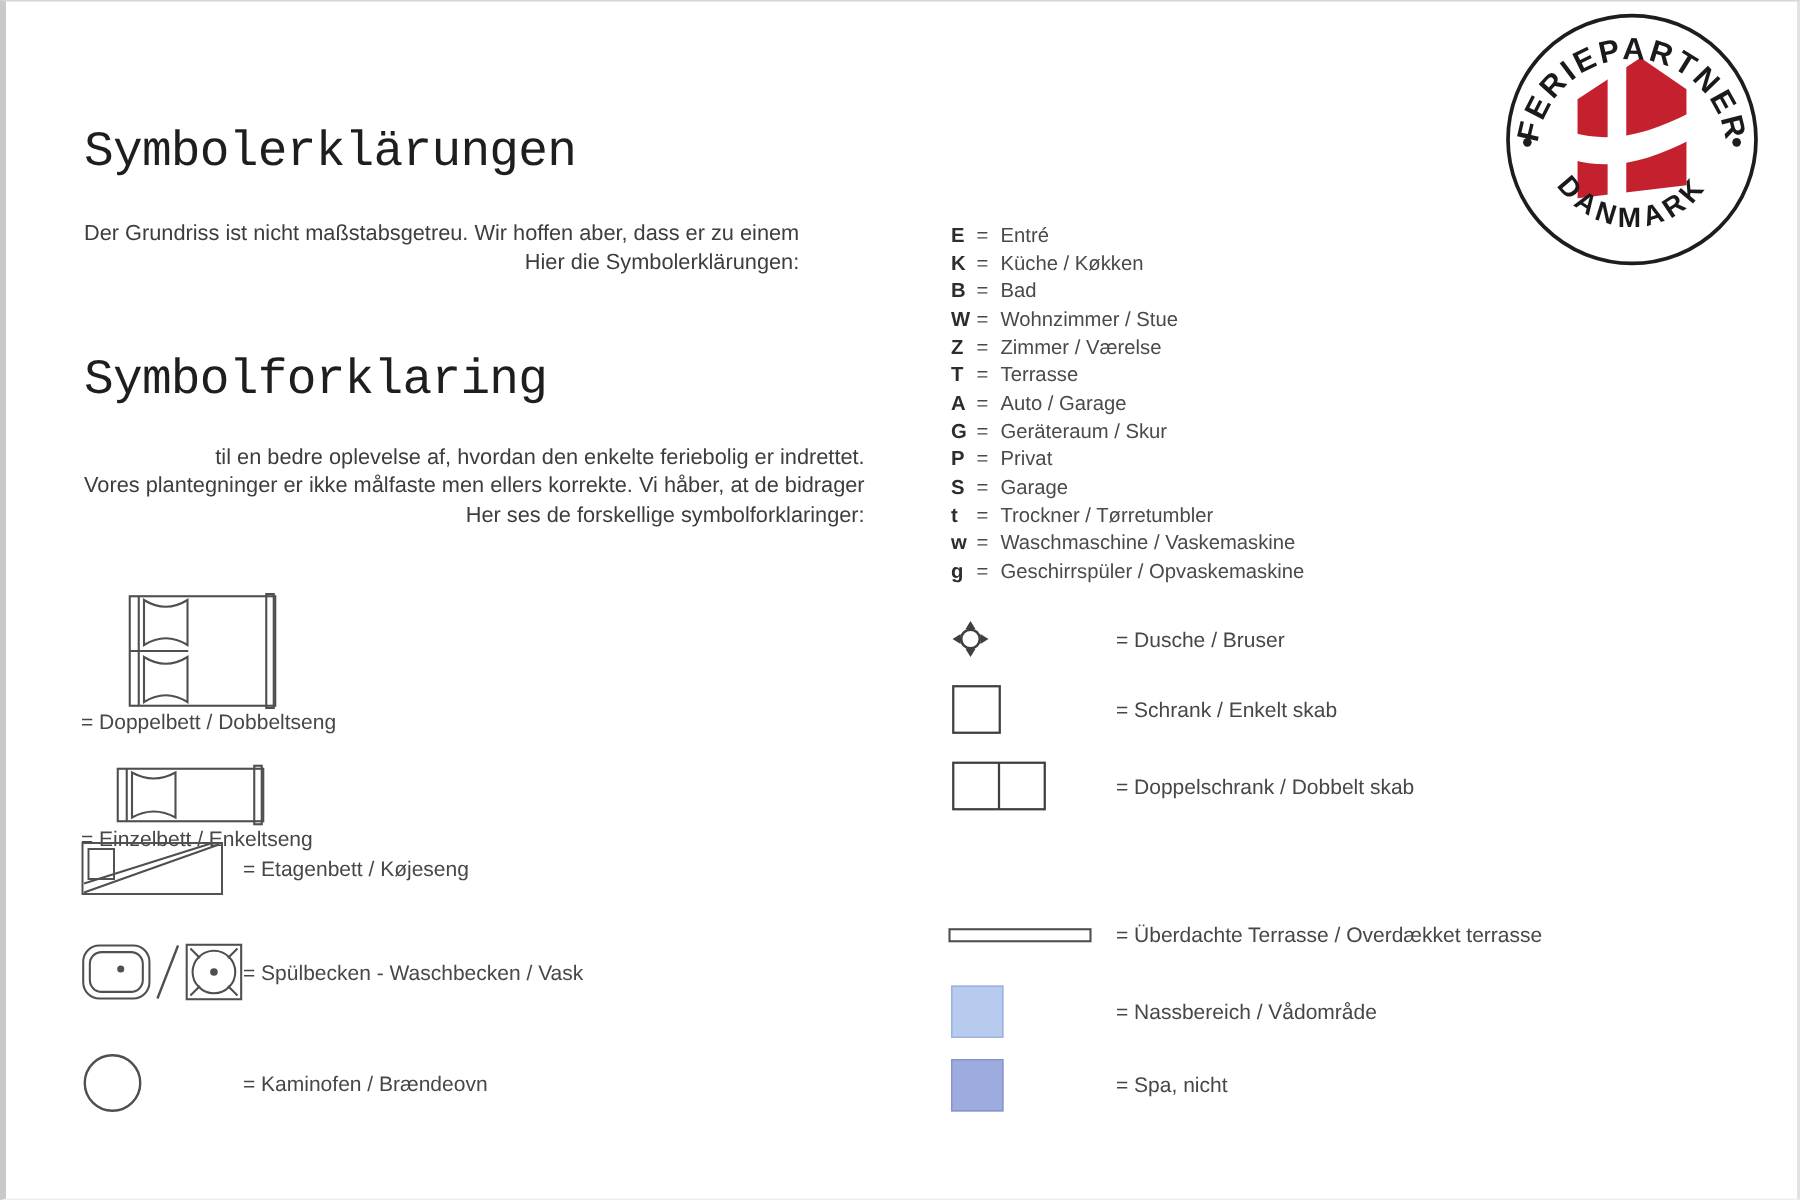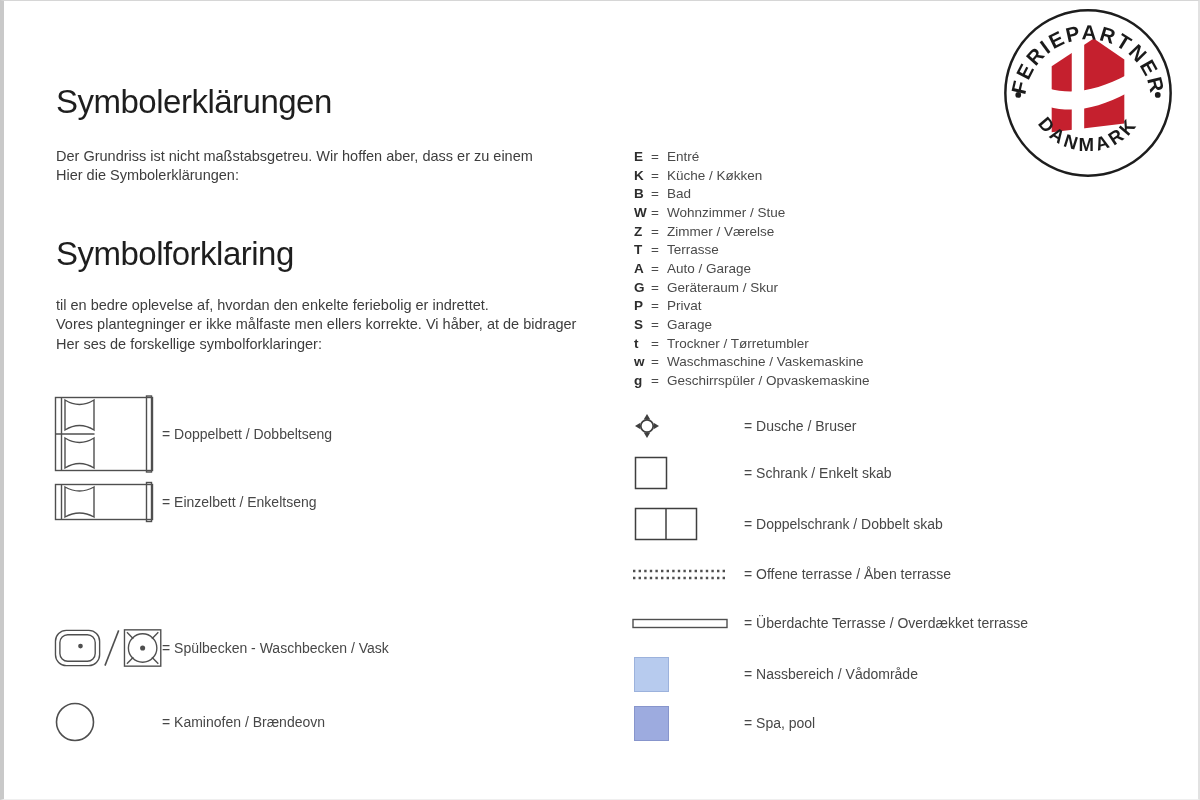--- a/index.html
+++ b/index.html
@@ -7,25 +7,25 @@
     width:1200px;height:800px;position:relative;background:#ffffff;
     font-family:"Liberation Sans", sans-serif;overflow:hidden;
   }
   .page{
     position:absolute;inset:0;background:#fff;
     border-left:4px solid #c9c9c9;border-top:1px solid #d6d6d6;
     border-right:2px solid #e2e2e2;border-bottom:1px solid #efefef;
   }
   .h1{
     position:absolute;left:52px;font-size:33px;color:#1e1e1e;
-    letter-spacing:-0.5px;white-space:nowrap;
+    letter-spacing:-0.5px;white-space:nowrap;font-family:Liberation Mono, monospace;
   }
   .para{
     position:absolute;left:52px;font-size:14.5px;line-height:19.4px;
-    color:#3d3d3d;white-space:nowrap;
+    color:#3d3d3d;white-space:nowrap;text-align:right;
   }
   
   .letters{position:absolute;left:630px;top:146px;font-size:13.5px;color:#4a4a4a;}
   .lrow{display:flex;height:18.7px;align-items:center;}
   .lrow .lt{width:17px;font-weight:bold;color:#2d2d2d;}
   .lrow .leq{width:16px;color:#4a4a4a;}
   
   .sym-row{position:absolute;display:flex;align-items:center;}
   .sym-row .slot{display:flex;align-items:center;flex:0 0 auto;}
   .sym-row.left .slot{width:108px;}
@@ -115,46 +115,57 @@
         <span class="leq">=</span>
         <span>Waschmaschine / Vaskemaskine</span>
       </div>
     <div class="lrow">
         <span class="lt">g</span>
         <span class="leq">=</span>
         <span>Geschirrspüler / Opvaskemaskine</span>
       </div>
   </div>
 
-  <div class="sym-row left" style="left:50px;top:394px;height:78px;">
+  <div class="sym-row left" style="left:50px;top:394px;height:78px;flex-direction:column;">
     <div class="slot">
       <svg class="ico" width="100" height="78" viewBox="0 0 100 78" fill="none" stroke="#4f4f4f" stroke-width="1.4">
         <rect x="1.5" y="2.5" width="97" height="73"></rect>
         <line x1="7.5" y1="2.5" x2="7.5" y2="75.5"></line>
         <rect x="92.5" y="1" width="5" height="76"></rect>
         <line x1="1.5" y1="39" x2="40.5" y2="39"></line>
         <path d="M11,5 Q25.5,14 40,5 L40,35 Q25.5,26 11,35 Z"></path>
         <path d="M11,43 Q25.5,52 40,43 L40,73 Q25.5,64 11,73 Z"></path>
       </svg>
     </div>
     <span class="sym-label">= Doppelbett / Dobbeltseng</span>
   </div>
 
-  <div class="sym-row left" style="left:50px;top:480px;height:42px;">
+  <div class="sym-row left" style="left:50px;top:508px;height:42px;flex-direction:column;">
     <div class="slot">
       <svg class="ico" width="100" height="42" viewBox="0 0 100 42" fill="none" stroke="#4f4f4f" stroke-width="1.4">
         <rect x="1.5" y="3.5" width="97" height="35"></rect>
         <line x1="7.5" y1="3.5" x2="7.5" y2="38.5"></line>
         <rect x="92.5" y="1.5" width="5" height="39"></rect>
         <path d="M11,6 Q25.5,14 40,6 L40,36 Q25.5,28 11,36 Z"></path>
       </svg>
     </div>
     <span class="sym-label">= Einzelbett / Enkeltseng</span>
   </div>
 
+  <div class="sym-row left" style="left:50px;top:559px;height:38px;">
+    <div class="slot">
+      <svg class="ico" width="95" height="38" viewBox="0 0 95 38" fill="none" stroke="#4f4f4f" stroke-width="1.3">
+        <rect x="1" y="2" width="93" height="34"></rect>
+        <rect x="5" y="6" width="17" height="20"></rect>
+        <line x1="2" y1="35" x2="92" y2="3"></line>
+        <line x1="2" y1="29" x2="86" y2="2.5"></line>
+      </svg>
+    </div>
+    <span class="sym-label">= Etagenbett / Køjeseng</span>
+  </div>
 
   <div class="sym-row left" style="left:50px;top:626px;height:42px;">
     <div class="slot">
       <svg class="ico" width="48" height="42" viewBox="0 0 48 42" fill="none" stroke="#4f4f4f" stroke-width="1.4">
         <rect x="1.5" y="3" width="45" height="36" rx="11"></rect>
         <rect x="6" y="7.5" width="36" height="27" rx="8"></rect>
         <circle cx="27" cy="19" r="2.4" fill="#4f4f4f" stroke="none"></circle>
       </svg>
       <svg class="ico" width="18" height="40" viewBox="0 0 18 40" stroke="#4f4f4f" stroke-width="1.6" style="margin:0 2px;">
         <line x1="2" y1="38" x2="16" y2="2"></line>
@@ -206,29 +217,20 @@
   <div class="sym-row right" style="left:630px;top:506px;height:34px;justify-content:center;">
     <div class="slot">
       <svg class="ico" width="64" height="34" viewBox="0 0 64 34" fill="none" stroke="#3f3f3f" stroke-width="1.5">
         <rect x="1.5" y="1.5" width="61" height="31"></rect>
         <line x1="32" y1="1.5" x2="32" y2="32.5"></line>
       </svg>
     </div>
     <span class="sym-label">= Doppelschrank / Dobbelt skab</span>
   </div>
 
-  <div class="sym-row right" style="left:628px;top:565px;height:16px;">
-    <div class="slot" style="width:112px;">
-      <svg class="ico" width="96" height="13" viewBox="0 0 96 13" stroke="#4f4f4f" stroke-width="2.4">
-        <line x1="1" y1="3" x2="96" y2="3" stroke-dasharray="2.4 3.2"></line>
-        <line x1="1" y1="10" x2="96" y2="10" stroke-dasharray="2.4 3.2"></line>
-      </svg>
-    </div>
-    <span class="sym-label">= Offene terrasse / Åben terrasse</span>
-  </div>
 
   <div class="sym-row right" style="left:628px;top:616px;height:12px;">
     <div class="slot" style="width:112px;">
       <svg class="ico" width="96" height="11" viewBox="0 0 96 11" fill="none" stroke="#4f4f4f" stroke-width="1.4">
         <rect x="1" y="1.5" width="94" height="8"></rect>
       </svg>
     </div>
     <span class="sym-label">= Überdachte Terrasse / Overdækket terrasse</span>
   </div>
 
@@ -236,21 +238,21 @@
     <div class="slot">
       <div class="sq-fill" style="background:#b7cbee;border:1px solid #9cb2dc;"></div>
     </div>
     <span class="sym-label">= Nassbereich / Vådområde</span>
   </div>
 
   <div class="sym-row right" style="left:630px;top:705px;height:34px;">
     <div class="slot">
       <div class="sq-fill" style="background:#9dabdf;border:1px solid #8795cc;"></div>
     </div>
-    <span class="sym-label">= Spa, pool</span>
+    <span class="sym-label">= Spa, nicht</span>
   </div>
 
   <div class="logo">
     <svg width="172" height="172" viewBox="0 0 180 180">
       <circle cx="90" cy="90" r="86.5" fill="#ffffff" stroke="#1d1d1d" stroke-width="2.6"></circle>
 
       <g>
         <path d="M52,62 L96,33 L128,55 L128,122 L52,131 Z" fill="#c5202e"></path>
         <polygon points="73,30 86,30 86,136 73,136" fill="#ffffff"></polygon>
         <path d="M48,85 C76,93 102,86 131,71 L131,90 C102,105 76,112 48,104 Z" fill="#ffffff"></path>

